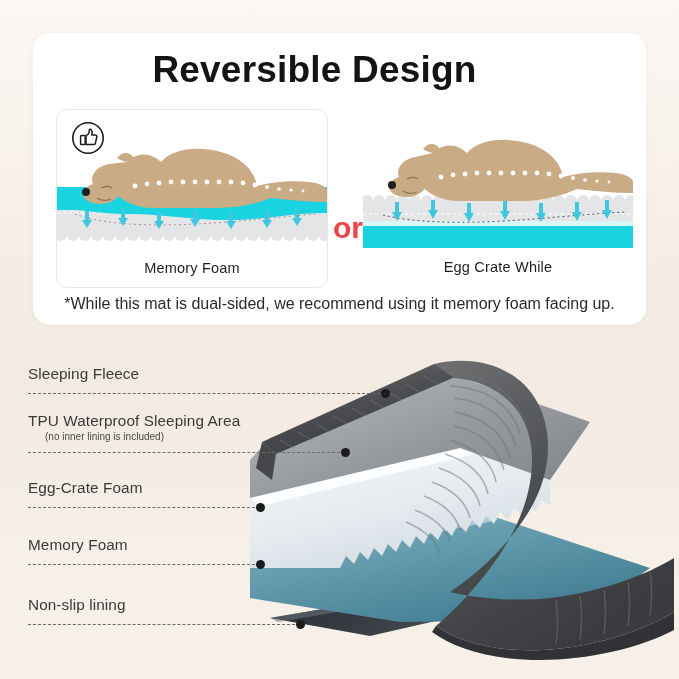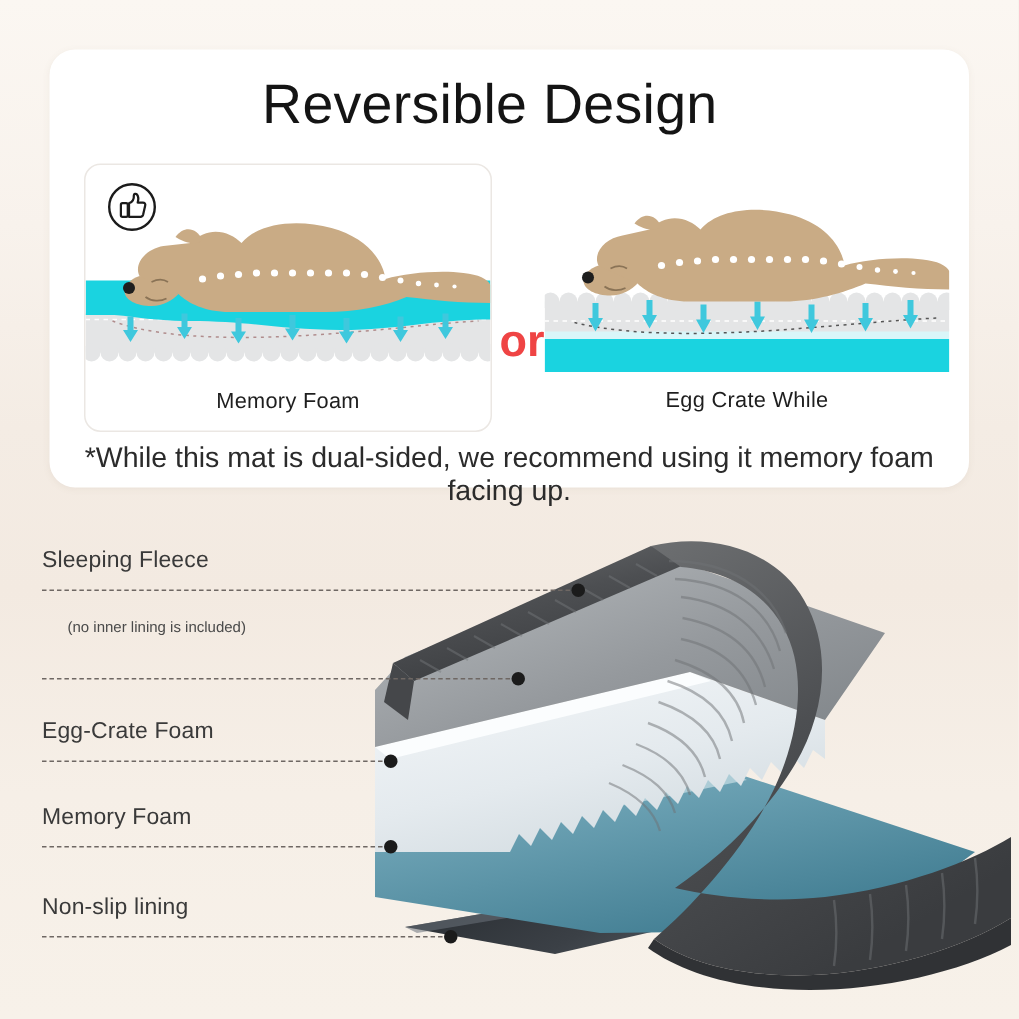--- a/index.html
+++ b/index.html
@@ -35,26 +35,26 @@
     top: 33px;
     width: 613px;
     height: 292px;
     background: #ffffff;
     border-radius: 17px;
     box-shadow: 0 1px 5px rgba(130,110,95,0.08);
   }
 
   .card-title {
     position: absolute;
-    left: 16px;
+    left: 4px;
     top: 16px;
     width: 555px;
     text-align: center;
     font-size: 37px;
-    font-weight: 400;
+    font-weight: 700;
     color: #141414;
     letter-spacing: 0.2px;
   }
 
   
   .panel {
     position: absolute;
     background: #ffffff;
   }
   .panel-left {
@@ -111,21 +111,21 @@
     font-weight: 700;
     color: #ef4444;
   }
 
   .footnote {
     position: absolute;
     left: 0;
     top: 262px;
     width: 613px;
     text-align: center;
-    font-size: 19px;
+    font-size: 16px;
     color: #2b2b2b;
   }
 
   
   .callout {
     position: absolute;
     left: 28px;
   }
   .callout-text {
     font-size: 15.3px;
@@ -469,20 +469,21 @@
     </g>
   </svg>
 
   <div class="callout" style="top:365px;">
     <div class="callout-text">Sleeping Fleece</div>
   </div>
   <div class="leader" style="left:28px; top:393px; width:357px;"></div>
   <div class="leader-dot" style="left:381px; top:389px;"></div>
 
   <div class="callout" style="top:412px;">
+    <div class="callout-text">TPU Waterproof Sleeping Area</div>
     <div class="callout-sub">(no inner lining is included)</div>
   </div>
   <div class="leader" style="left:28px; top:452px; width:317px;"></div>
   <div class="leader-dot" style="left:341px; top:448px;"></div>
 
   <div class="callout" style="top:479px;text-align:center;">
     <div class="callout-text">Egg-Crate Foam</div>
   </div>
   <div class="leader" style="left:28px; top:507px; width:232px;"></div>
   <div class="leader-dot" style="left:256px; top:503px;"></div>

